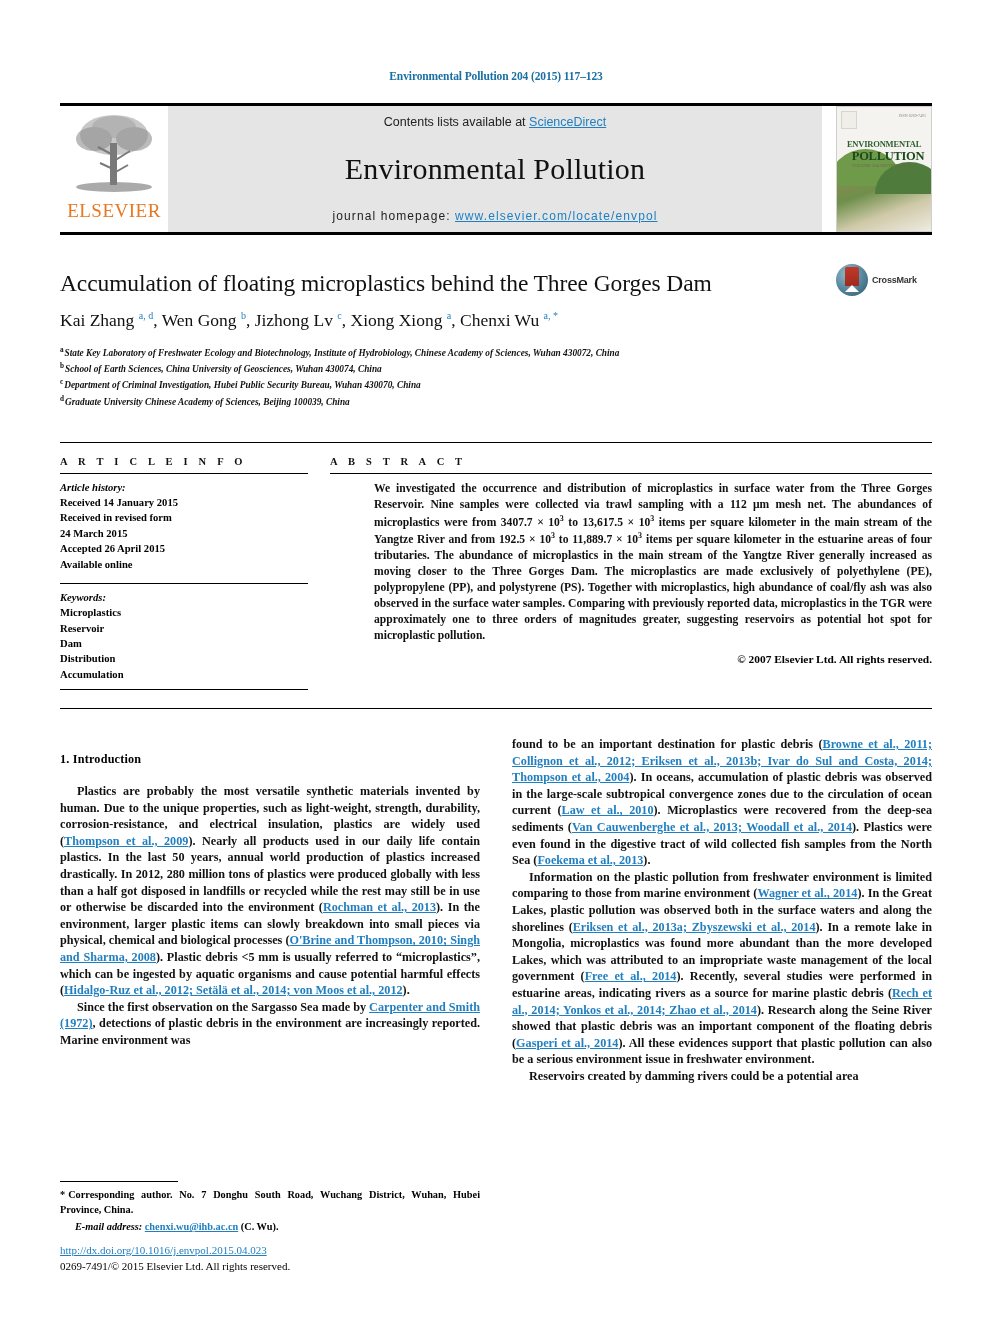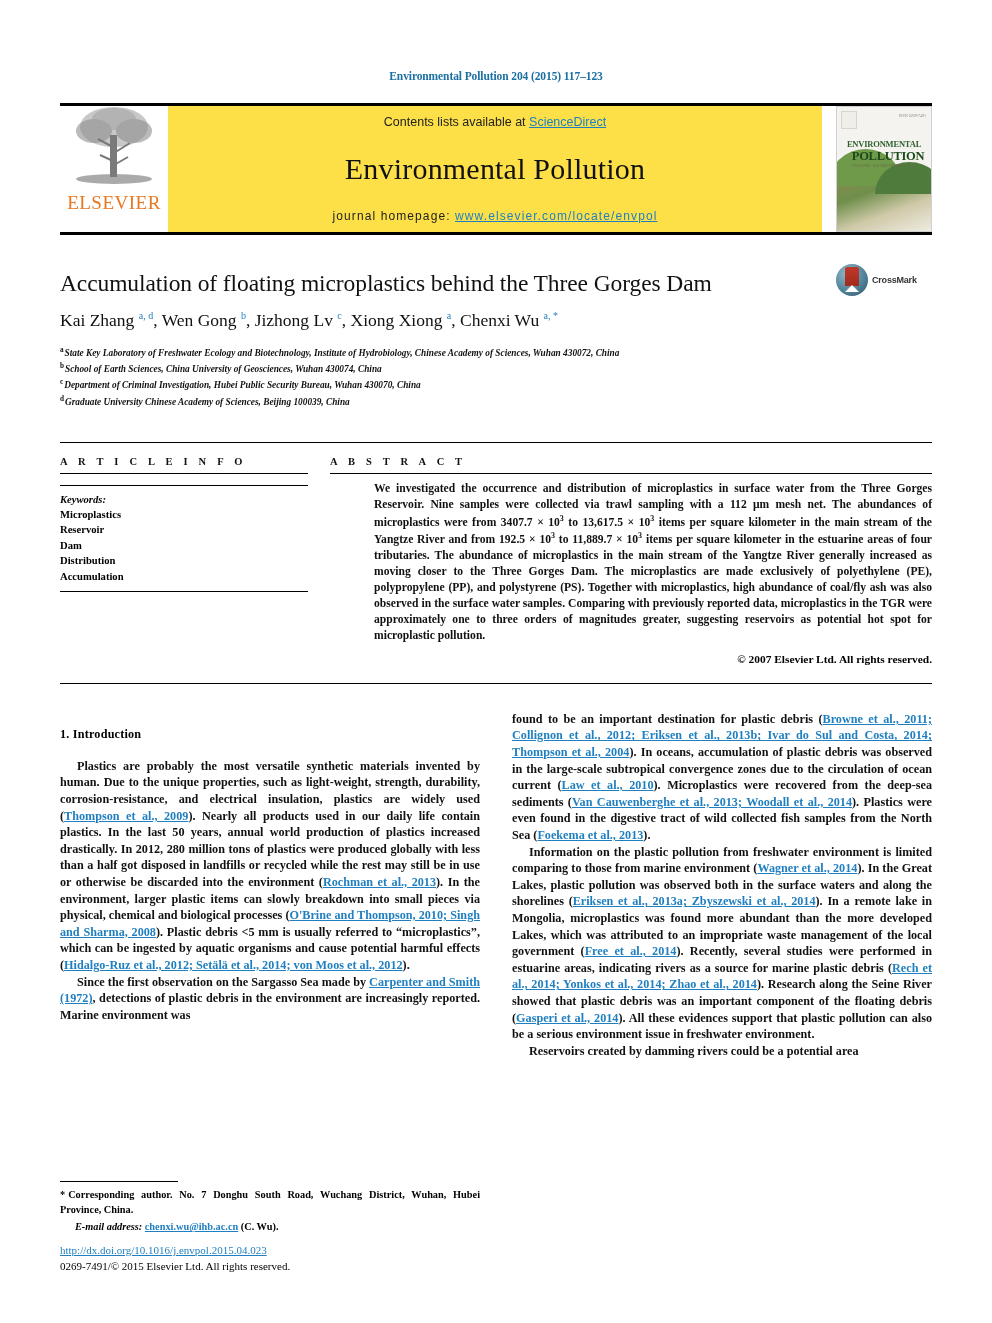--- a/index.html
+++ b/index.html
@@ -42,39 +42,39 @@
     align-items: stretch;
     height: 126px;
   }
   .elsevier-logo {
     width: 108px;
     flex: 0 0 108px;
     display: flex;
     flex-direction: column;
     justify-content: flex-end;
     align-items: center;
-    padding-bottom: 20px;
+    padding-bottom: 12px;
     box-sizing: border-box;
   }
   .tree {
     width: 92px;
     height: 92px;
     position: relative;
   }
   .elsevier-word {
     font-family: "Liberation Serif", serif;
     font-size: 19px;
     letter-spacing: 0.5px;
     color: #e87722;
     font-weight: 400;
     line-height: 1;
   }
   .masthead-center {
     flex: 1 1 auto;
-    background: #fde047;
+    background: #e5e5e5;
     position: relative;
     display: flex;
     flex-direction: column;
     justify-content: space-between;
     align-items: center;
     padding: 9px 0 9px 0;
     box-sizing: border-box;
   }
   .contents-line {
     font-family: "Liberation Sans", sans-serif;
@@ -450,20 +450,28 @@
         <div><sup>d</sup><span>Graduate University Chinese Academy of Sciences, Beijing 100039, China</span></div>
       </div>
   </div>
 
   <div class="info-abstract">
 
     <div class="col-info">
       <div class="sec-label">A R T I C L E   I N F O</div>
       <div class="rule-thick"></div>
 
+      <div class="history">
+        <div class="hdr">Article history:</div>
+        <div>Received 14 January 2015</div>
+        <div>Received in revised form</div>
+        <div>24 March 2015</div>
+        <div>Accepted 26 April 2015</div>
+        <div>Available online</div>
+      </div>
 
       <div class="kw-block">
         <div class="rule-thick"></div>
         <div class="keywords">
           <div class="hdr">Keywords:</div>
           <div>Microplastics</div>
           <div>Reservoir</div>
           <div>Dam</div>
           <div>Distribution</div>
           <div>Accumulation</div>

